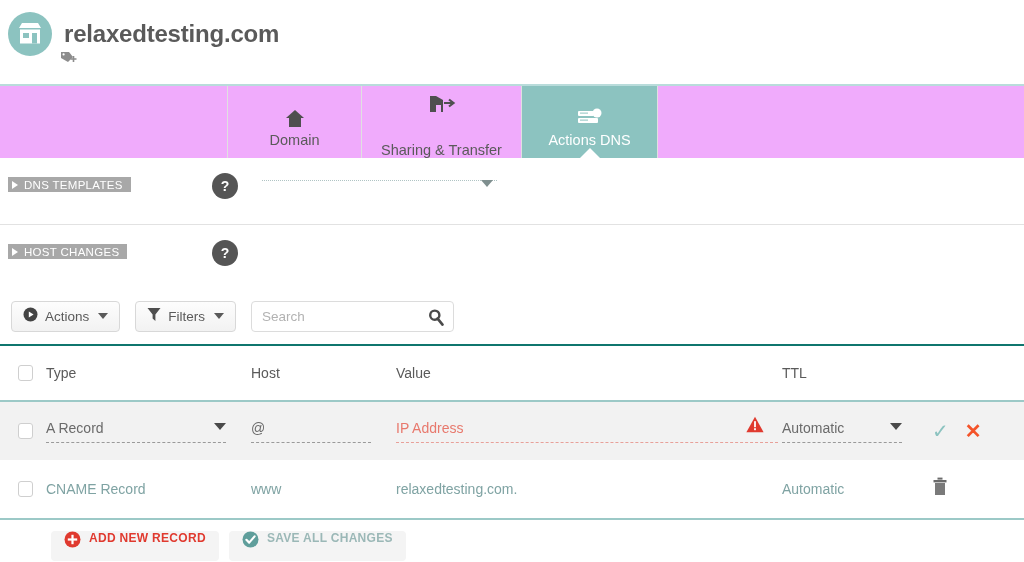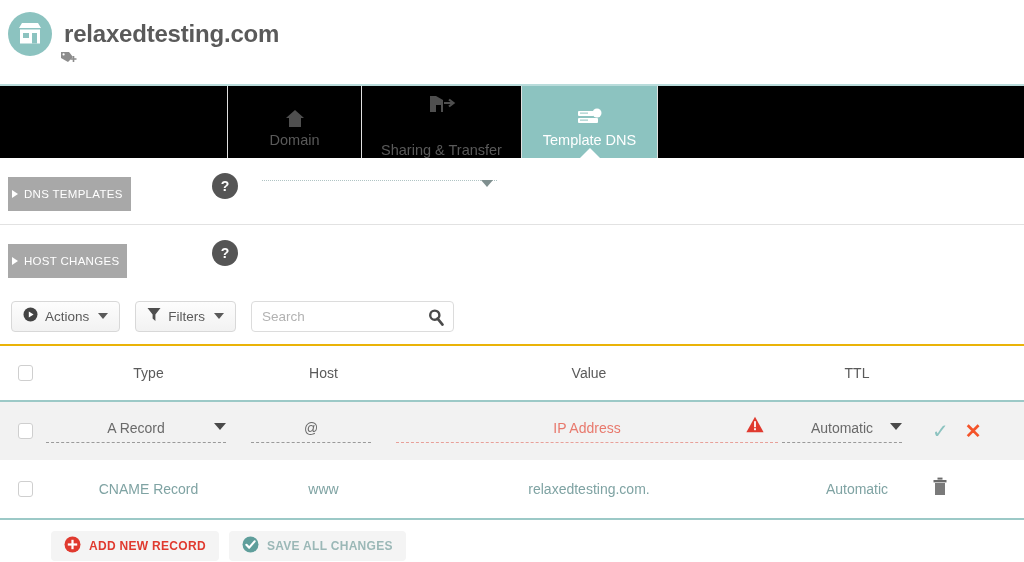--- a/index.html
+++ b/index.html
@@ -49,21 +49,21 @@
     left: 60px;
     top: 50px;
     width: 18px;
     height: 16px;
   }
 
   
   .tabbar {
     position: relative;
     height: 74px;
-    background: #000000;
+    background: #f0abfc;
     border-top: 2px solid #b9dcdb;
     display: flex;
     box-sizing: border-box;
   }
   .tab-spacer-left { width: 227px; border-right: 1px solid #e0e0e0; }
   .tab-spacer-right { flex: 1; border-left: 1px solid #e0e0e0; }
   .tab {
     position: relative;
     display: flex;
     flex-direction: column;
@@ -96,21 +96,21 @@
   
   .section-row {
     position: relative;
     height: 66px;
   }
   .section-row.with-rule { border-bottom: 1px solid #e2e2e2; }
   .ribbon {
     position: absolute;
     left: 8px;
     top: 19px;
-    height: 34px;
+    height: 15px;
     background: #a8a8a8;
     color: #ffffff;
     font-size: 11.5px;
     letter-spacing: 0.3px;
     display: flex;
     align-items: center;
     padding: 0 8px 0 16px;
   }
   .ribbon::before {
     content: "";
@@ -212,23 +212,22 @@
     height: 100%;
     box-sizing: border-box;
   }
   .searchbox input::placeholder { color: #b2b2b2; }
   .search-icon { position: absolute; right: 9px; top: 7px; }
 
   
   .table {
     position: relative;
     margin-top: 3px;
-    border-top: 2px solid #eab308;
+    border-top: 2px solid #0f766e;
     border-bottom: 2px solid #9cc9c7;
-    text-align: center;
   }
   .trow {
     display: flex;
     align-items: center;
     position: relative;
     box-sizing: border-box;
   }
   .trow.head { height: 56px; border-bottom: 2px solid #9cc9c7; }
   .trow.rec  { height: 58px; }
   .trow.editing { background: #f2f2f2; }
@@ -285,21 +284,21 @@
     padding-left: 51px;
     gap: 10px;
     border-bottom: 2px solid #9cc9c7;
     box-sizing: border-box;
   }
   .fbtn {
     height: 30px;
     border-radius: 4px;
     background: #f4f4f4;
     display: flex;
-    align-items: center;
+    align-items: flex-start;
     gap: 8px;
     padding: 0 13px;
     font-size: 12px;
     font-weight: bold;
     letter-spacing: 0.3px;
     box-sizing: border-box;
   }
   .fbtn.add  { color: #e03a2f; }
   .fbtn.save { color: #9bb8b7; }
 </style>
@@ -351,21 +350,21 @@
   <div class="tab tab-dns">
     <span class="tab-icon">
       <svg width="28" height="20" viewBox="0 0 28 20" aria-hidden="true">
         <rect x="2" y="3" width="16" height="5" rx="1" fill="#ffffff"></rect>
         <rect x="2" y="10" width="20" height="5" rx="1" fill="#ffffff"></rect>
         <circle cx="21" cy="5" r="4.5" fill="#ffffff"></circle>
         <rect x="4" y="4.6" width="8" height="1" fill="#8cc3c0"></rect>
         <rect x="4" y="11.6" width="8" height="1" fill="#8cc3c0"></rect>
       </svg>
     </span>
-    <span class="tab-label">Template DNS</span>
+    <span class="tab-label">Actions DNS</span>
     <span class="tab-pointer"></span>
   </div>
 
   <div class="tab-spacer-right"></div>
 </div>
 
 <div class="section-row with-rule">
   <div class="ribbon">DNS TEMPLATES</div>
   <div class="help-circle">?</div>
   <div class="tpl-select">

